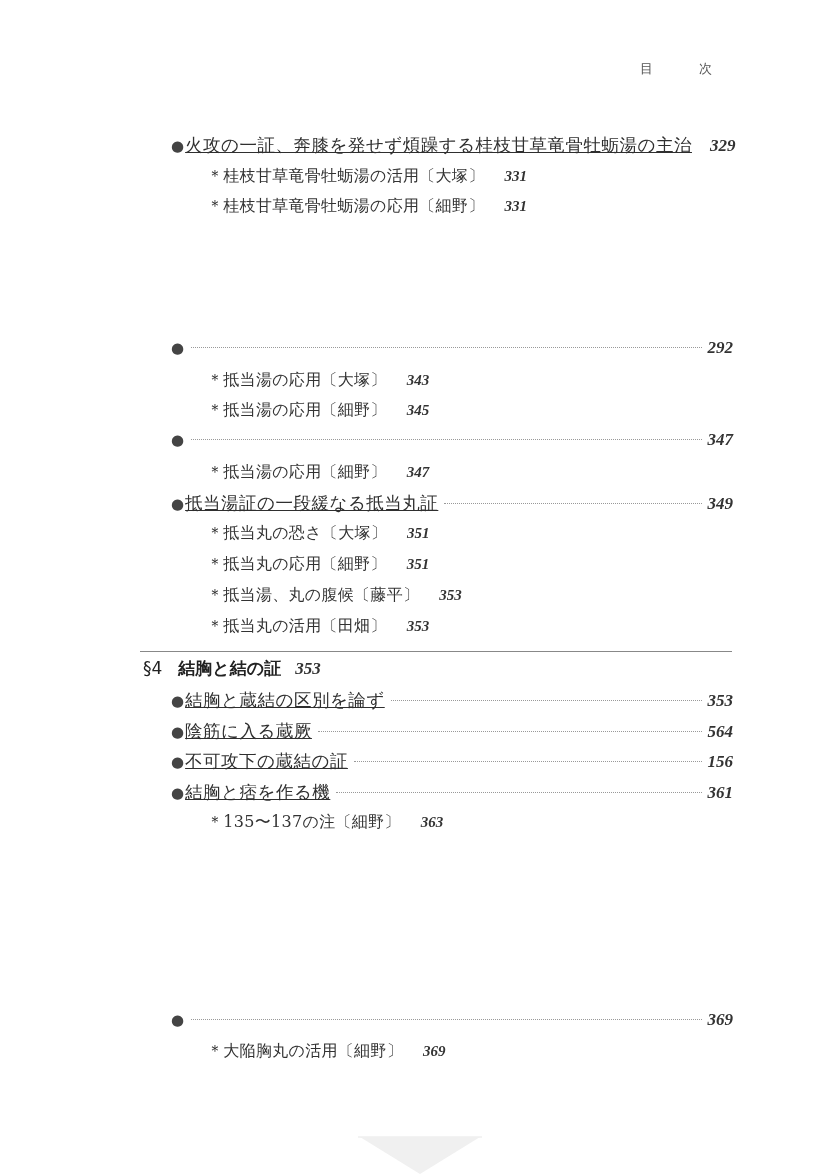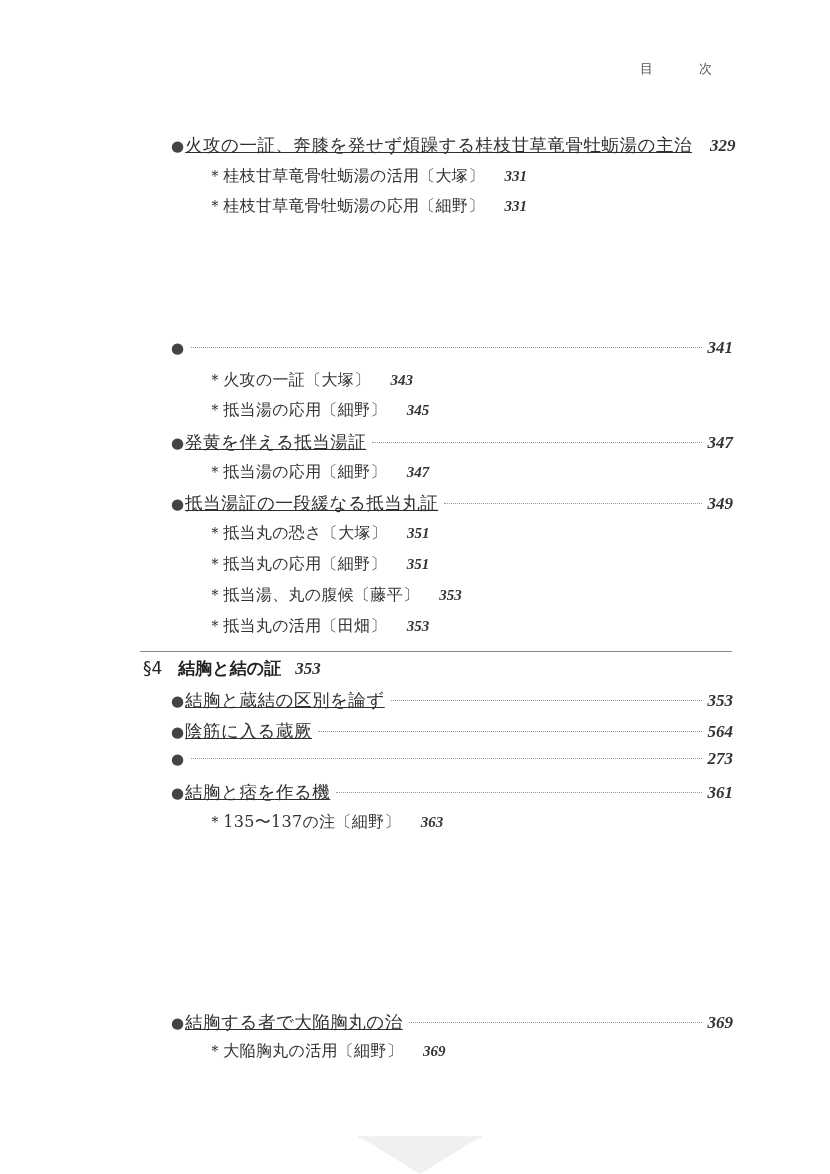--- a/index.html
+++ b/index.html
@@ -69,31 +69,30 @@
 <div class="sub" style="top:166px">
   <span class="label">＊桂枝甘草竜骨牡蛎湯の活用〔大塚〕</span><span class="page">331</span>
 </div>
 <div class="sub" style="top:196px">
   <span class="label">＊桂枝甘草竜骨牡蛎湯の応用〔細野〕</span><span class="page">331</span>
 </div>
 
 <div class="main" style="top:338px">
   <span class="bullet">●</span>
   <span class="dots"></span>
-  <span class="page">341</span>
+  <span class="page">292</span>
 </div>
 <div class="sub" style="top:370px">
-  <span class="label">＊火攻の一証〔大塚〕</span><span class="page">343</span>
+  <span class="label">＊抵当湯の応用〔大塚〕</span><span class="page">343</span>
 </div>
 <div class="sub" style="top:400px">
   <span class="label">＊抵当湯の応用〔細野〕</span><span class="page">345</span>
 </div>
 <div class="main" style="top:430px">
   <span class="bullet">●</span>
-  <span class="label">発黄を伴える抵当湯証</span>
   <span class="dots"></span>
   <span class="page">347</span>
 </div>
 <div class="sub" style="top:462px">
   <span class="label">＊抵当湯の応用〔細野〕</span><span class="page">347</span>
 </div>
 <div class="main" style="top:491px">
   <span class="bullet">●</span>
   <span class="label">抵当湯証の一段緩なる抵当丸証</span>
   <span class="dots"></span>
@@ -124,36 +123,36 @@
   <span class="page">353</span>
 </div>
 <div class="main" style="top:719px">
   <span class="bullet">●</span>
   <span class="label">陰筋に入る蔵厥</span>
   <span class="dots"></span>
   <span class="page">564</span>
 </div>
 <div class="main" style="top:749px">
   <span class="bullet">●</span>
+  <span class="label">不可攻下の蔵結の証</span>
   <span class="dots"></span>
-  <span class="page">273</span>
+  <span class="page">156</span>
 </div>
 <div class="main" style="top:780px">
   <span class="bullet">●</span>
   <span class="label">結胸と痞を作る機</span>
   <span class="dots"></span>
   <span class="page">361</span>
 </div>
 <div class="sub" style="top:812px">
   <span class="label">＊135〜137の注〔細野〕</span><span class="page">363</span>
 </div>
 
 <div class="main" style="top:1010px">
   <span class="bullet">●</span>
-  <span class="label">結胸する者で大陥胸丸の治</span>
   <span class="dots"></span>
   <span class="page">369</span>
 </div>
 <div class="sub" style="top:1041px">
   <span class="label">＊大陥胸丸の活用〔細野〕</span><span class="page">369</span>
 </div>
 
 <div class="bottom-shadow-bar"></div>
 <div class="bottom-shadow"></div>
 

